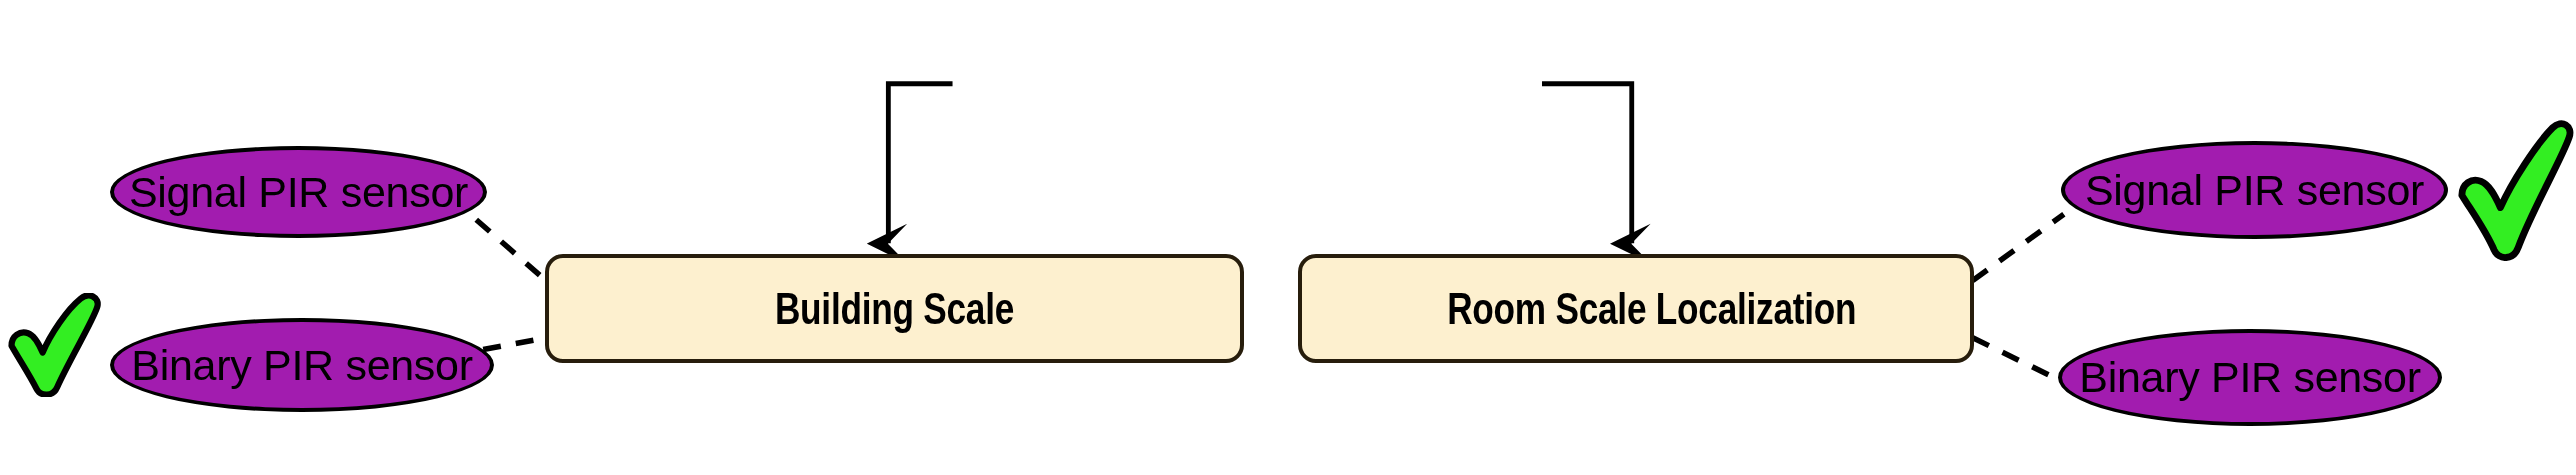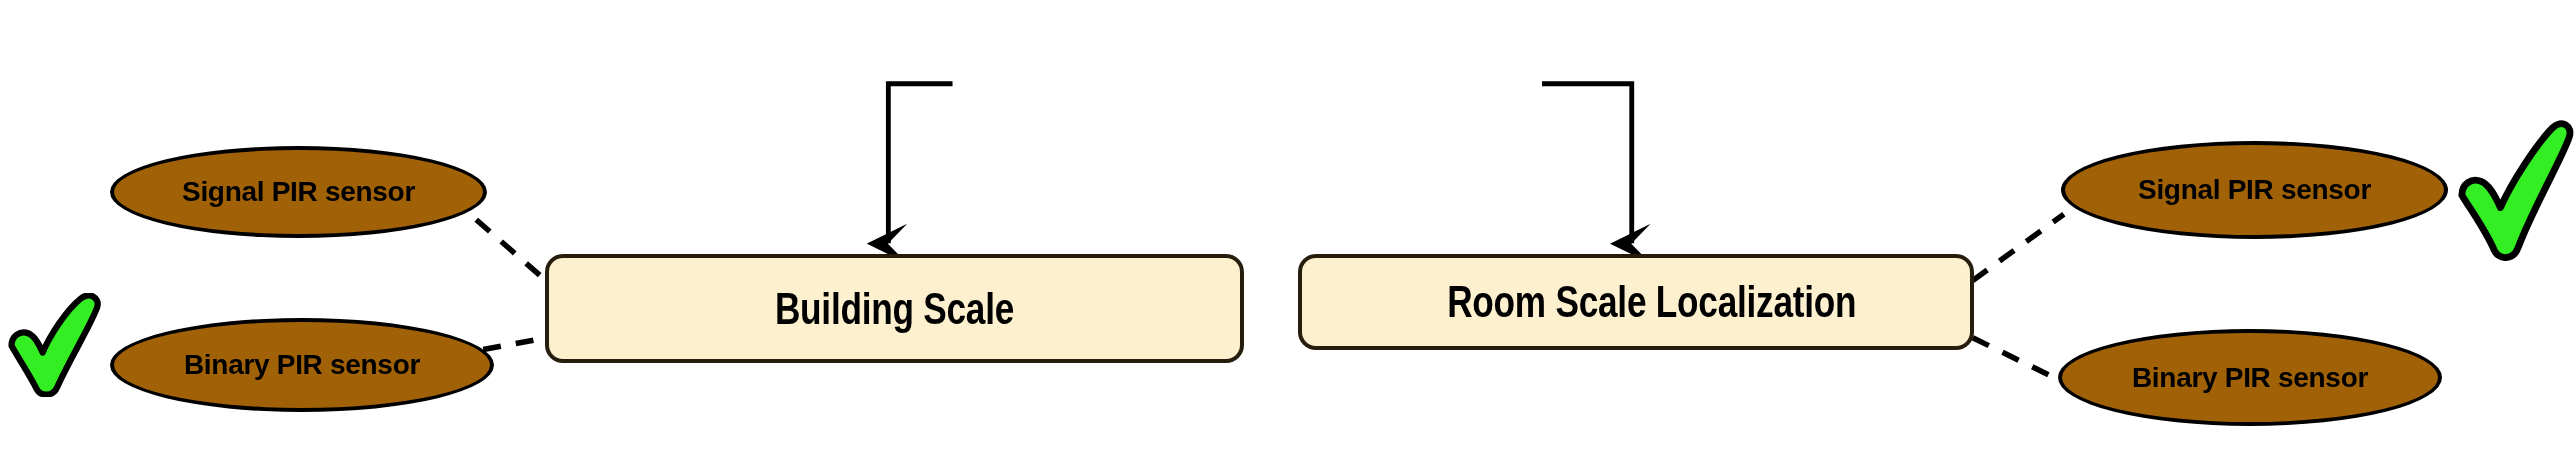--- a/index.html
+++ b/index.html
@@ -38,28 +38,28 @@
     background:#d9e4f8;
     border:4.8px solid #0d0d0d;
     font-size:44px;
   }
   .box-scale{
     background:#fdf0cf;
     border:4.8px solid #271d0c;
     font-size:44px;
   }
   .box-building{left:545px;top:254px;width:699px;height:109px;}
-  .box-room{left:1298px;top:254px;width:676px;height:96px;padding-left:31px;}
+  .box-room{left:1298px;top:254px;width:676px;height:109px;padding-left:31px;}
 
   .ellipse{
     border:4.1px solid #000000;
     border-radius:50%;
-    background:#a16207;
-    font-weight:700;
-    font-size:28px;
+    background:#a21caf;
+    font-weight:400;
+    font-size:43px;
     letter-spacing:-0.3px;
   }
   .ellipse span{white-space:nowrap;display:block;}
   .el-tl{left:110px;top:146px;width:377px;height:92px;}
   .el-bl{left:110px;top:318px;width:384px;height:94px;}
   .el-tr{left:2061px;top:141px;width:387px;height:98px;}
   .el-br{left:2058px;top:329px;width:384px;height:97px;}
 
   
   .check{position:absolute;}

